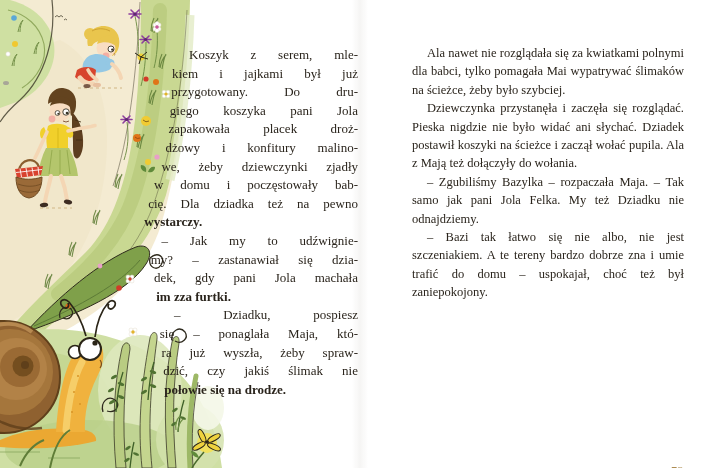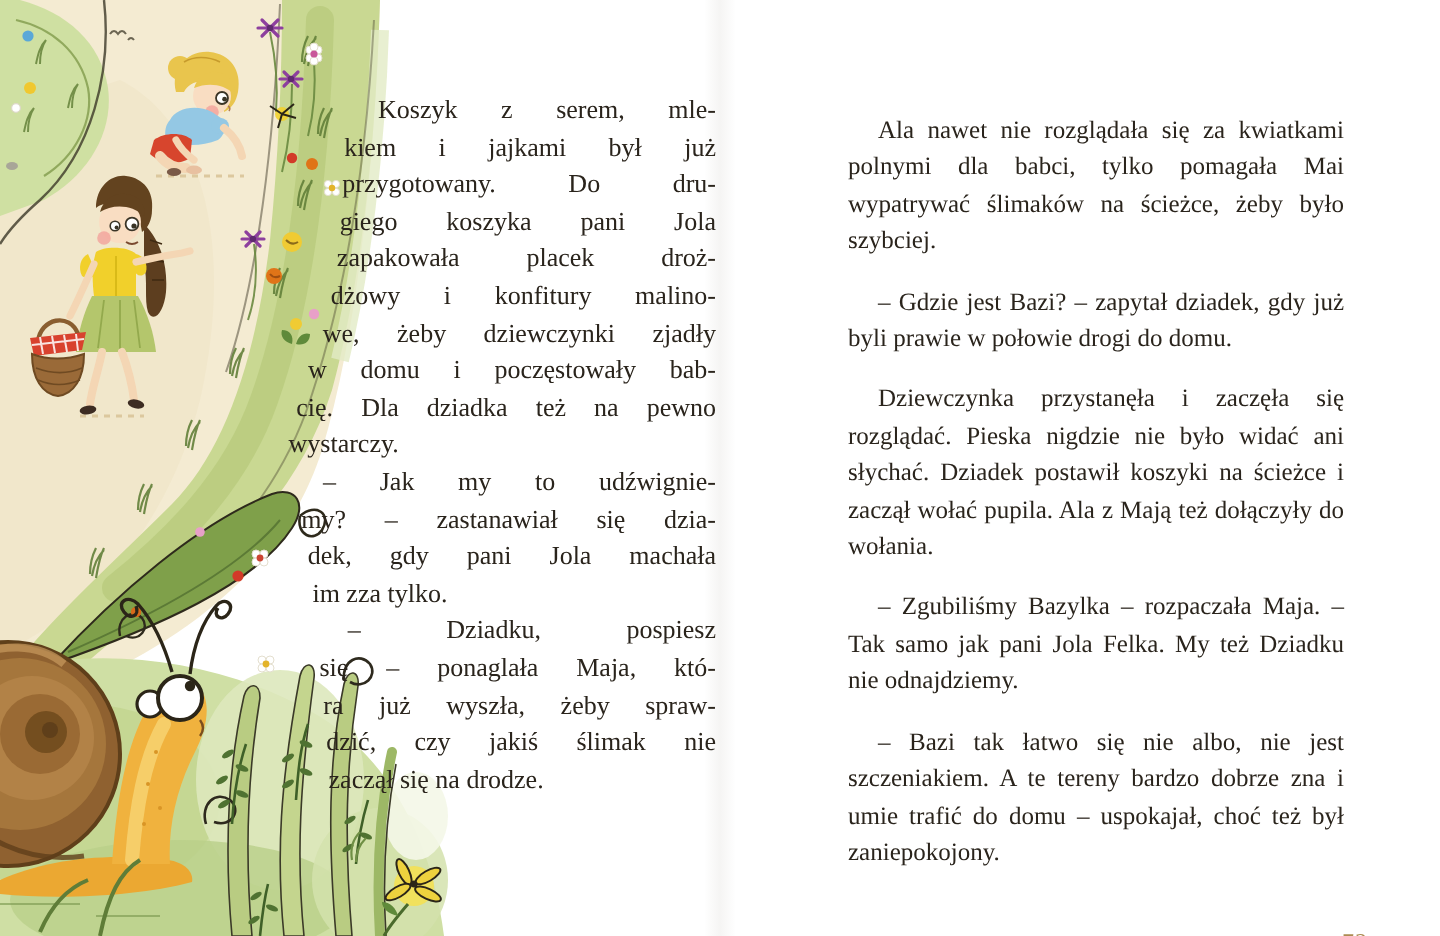--- a/index.html
+++ b/index.html
@@ -18,28 +18,28 @@
   .ltext{
     position:absolute;left:140px;top:46px;width:218px;
     font-size:13px;line-height:18.6px;color:var(--text-color,#2a241c);
   }
   .shape{
     float:left;width:40px;height:402px;
     shape-outside:polygon(33px 0,31px 40px,28px 80px,22px 110px,12px 135px,5px 160px,3px 180px,4px 200px,9px 215px,13px 235px,16px 258px,18px 280px,20px 300px,22px 320px,24px 345px,26px 402px,0 402px,0 0);
   }
   .line{text-align:justify;text-align-last:justify;white-space:normal;}
   .line.first{text-indent:16px;}
-  .line.plast{text-align-last:left;}
+  .line.plast{text-align-last:left;font-weight:bold;}
 
   
   .rtext{
     position:absolute;left:52px;top:44px;width:272px;
     font-size:12.5px;line-height:18.4px;color:var(--text-color,#2a241c);
   }
-  .rtext p{margin:12px;text-indent:15px;text-align:justify;}
+  .rtext p{margin:0;text-indent:15px;text-align:justify;}
   .pagenum{
     position:absolute;left:52px;width:272px;top:424px;text-align:right;
     font-size:12px;letter-spacing:.5px;color:var(--page-num-color,#ad8c52);margin-top:40px;
   }
   .gutter{
     position:absolute;left:352px;top:0;width:16px;height:100%;pointer-events:none;
     background:linear-gradient(to right,rgba(90,80,60,0),rgba(90,80,60,.06) 50%,rgba(90,80,60,0));
   }
 </style>
 </head>
@@ -331,34 +331,33 @@
         <div class="line">giego koszyka pani Jola</div>
         <div class="line">zapakowała placek droż-</div>
         <div class="line">dżowy i konfitury malino-</div>
         <div class="line">we, żeby dziewczynki zjadły</div>
         <div class="line">w domu i poczęstowały bab-</div>
         <div class="line">cię. Dla dziadka też na pewno</div>
         <div class="line plast">wystarczy.</div>
         <div class="line first">– Jak my to udźwignie-</div>
         <div class="line">my? – zastanawiał się dzia-</div>
         <div class="line">dek, gdy pani Jola machała</div>
-        <div class="line plast">im zza tylko.</div>
+        <div class="line plast">im zza furtki.</div>
         <div class="line first">– Dziadku, pospiesz</div>
         <div class="line">się – ponaglała Maja, któ-</div>
         <div class="line">ra już wyszła, żeby spraw-</div>
         <div class="line">dzić, czy jakiś ślimak nie</div>
-        <div class="line plast">zaczął się na drodze.</div>
+        <div class="line plast">połowie się na drodze.</div>
       </div>
   </div>
 
   <div class="page right">
     <div class="rtext">
 
     <p>Ala nawet nie rozglądała się za kwiatkami polnymi dla babci, tylko pomagała Mai wypatrywać ślimaków na ścieżce, żeby było szybciej.</p>
-        <p>– Gdzie jest Bazi? – zapytał dziadek, gdy już byli prawie w połowie drogi do domu.</p>
         <p>Dziewczynka przystanęła i zaczęła się rozglądać. Pieska nigdzie nie było widać ani słychać. Dziadek postawił koszyki na ścieżce i zaczął wołać pupila. Ala z Mają też dołączyły do wołania.</p>
         <p>– Zgubiliśmy Bazylka – rozpaczała Maja. – Tak samo jak pani Jola Felka. My też Dziadku nie odnajdziemy.</p>
         <p>– Bazi tak łatwo się nie albo, nie jest szczeniakiem. A te tereny bardzo dobrze zna i umie trafić do domu – uspokajał, choć też był zaniepokojony.</p>
       </div>
     <div class="pagenum">73</div>
   </div>
 
   <div class="gutter"></div>
 </div>
 

